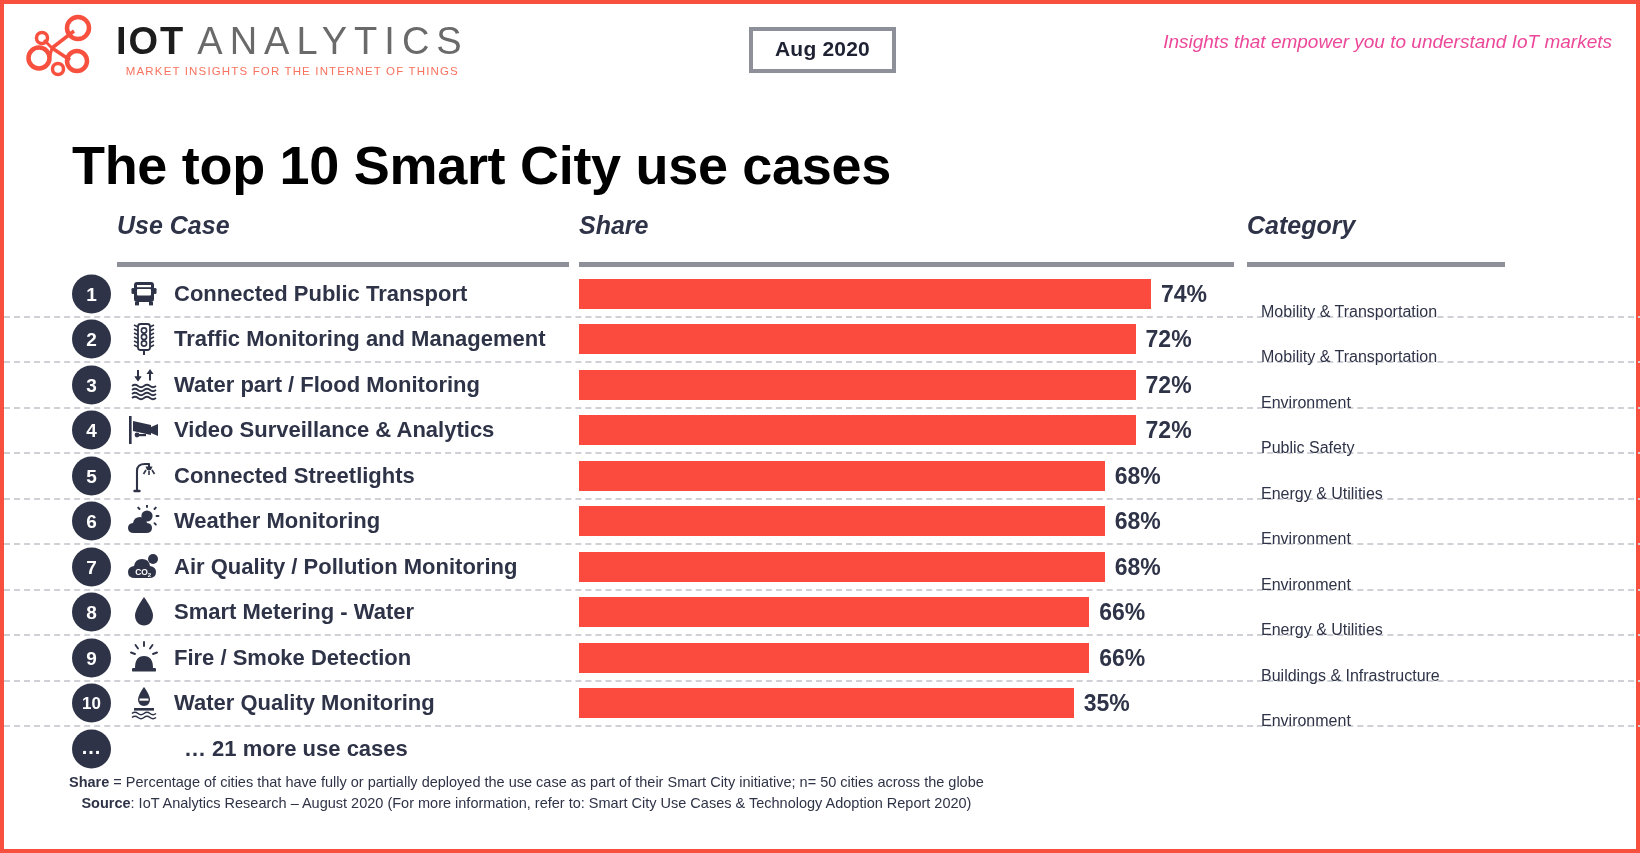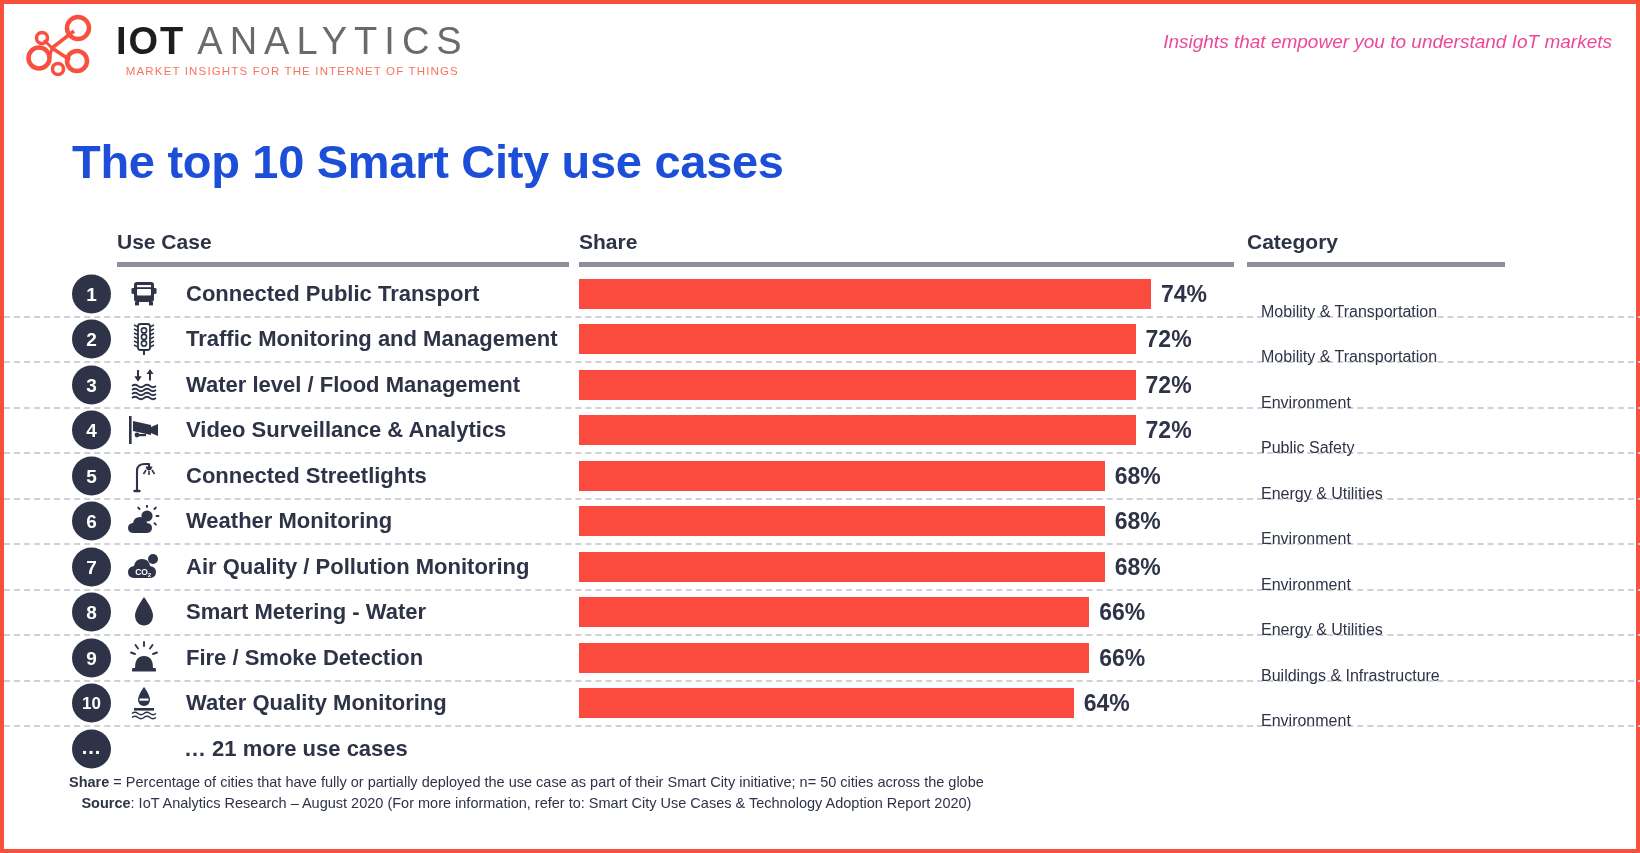--- a/index.html
+++ b/index.html
@@ -43,31 +43,31 @@
     letter-spacing:.2px;
   }
   .tagline {
     position:absolute; right:24px; top:27px;
     font-size:19px; font-style:italic; color:#ec4899;
   }
 
   
   .main-title {
     position:absolute; left:68px; top:130px;
-    font-size:47px; font-weight:bold; color:#1d4ed8;
+    font-size:54px; font-weight:bold; color:#000000;
     letter-spacing:-.3px;
   }
 
   
   .table { position:absolute; left:0; top:216px; width:1640px; }
 
   .col-headers { position:relative; height:48px; }
   .col-head {
-    position:absolute; bottom:14px;
-    font-size:21px; font-weight:bold; color:#2e3347;
+    position:absolute; bottom:28px;
+    font-size:25px; font-weight:bold; color:#2e3347;font-style:italic;
   }
   .ch-usecase { left:113px; }
   .ch-share  { left:575px; }
   .ch-cat    { left:1243px; }
 
   .hrule {
     position:absolute; top:42px; height:5px; background:#8d8f99;
   }
   .hr-1 { left:113px; width:452px; }
   .hr-2 { left:575px; width:655px; }
@@ -95,21 +95,21 @@
   .uc-icon {
     position:absolute; left:120px; top:50%; transform:translateY(-50%);
     width:40px; height:36px;
     display:flex; align-items:center; justify-content:center;
     color:#2e3347;
   }
   .uc-icon svg { display:block; }
 
   .uc-label {
     position:absolute; left:170px; top:50%; transform:translateY(-50%);
-    font-size:22px; font-weight:bold; color:#2e3347; white-space:nowrap;margin-left:12px;
+    font-size:22px; font-weight:bold; color:#2e3347; white-space:nowrap;
   }
   .more-label {
     position:absolute; left:180px; top:50%; transform:translateY(-50%);
     font-size:22px; font-weight:bold; color:#2e3347; white-space:nowrap;
   }
 
   .bar-zone { position:absolute; left:575px; top:50%; transform:translateY(-50%);
               height:30px; width:900px;text-align:right; }
   .bar {
     position:absolute; left:0; top:0; height:30px;
@@ -157,20 +157,21 @@
       </span>
       <span class="logo-text">
         <span class="logo-title">
           <span class="b">IOT</span>
           <span class="t">ANALYTICS</span>
         </span>
         <span class="logo-sub">MARKET INSIGHTS FOR THE INTERNET OF THINGS</span>
       </span>
     </div>
 
+    <div class="date-badge">Aug 2020</div>
     <div class="tagline">Insights that empower you to understand IoT markets</div>
   </div>
 
   <h1 class="main-title">The top 10 Smart City use cases</h1>
 
   <div class="table">
 
     <div class="col-headers">
       <span class="col-head ch-usecase">Use Case</span>
       <span class="col-head ch-share">Share</span>
@@ -233,21 +234,21 @@
       <rect x="20" y="3.5" width="2" height="8"></rect>
       <path d="M17.5 5 L24.5 5 L21 0 Z"></path>
       <g stroke="#2e3347" stroke-width="1.7" fill="none">
         <path d="M3 17 q3 -2.5 6 0 t6 0 t6 0 t6 0"></path>
         <path d="M3 21 q3 -2.5 6 0 t6 0 t6 0 t6 0"></path>
         <path d="M3 25 q3 -2.5 6 0 t6 0 t6 0 t6 0"></path>
         <path d="M3 29 q3 -2.5 6 0 t6 0 t6 0 t6 0"></path>
       </g>
     </svg>
           </span>
-          <span class="uc-label">Water level / Flood Management</span>
+          <span class="uc-label">Water part / Flood Monitoring</span>
           <span class="bar-zone">
             <span class="bar" style="left:0px;width:556.5600000000001px;"></span>
             <span class="bar-value" style="left:566.5600000000001px;">72%</span>
           </span>
           <span class="cat-label">Environment</span>
         </div>
         <div class="row">
           <span class="badge">4</span>
           <span class="uc-icon">
             <svg width="34" height="32" viewBox="0 0 34 32" fill="#2e3347">
@@ -371,21 +372,21 @@
       <rect x="5" y="22" width="20" height="2.6"></rect>
       <g stroke="#2e3347" stroke-width="1.6" fill="none">
         <path d="M3 27.5 q3 -2.4 6 0 t6 0 t6 0 t6 0"></path>
         <path d="M3 31.5 q3 -2.4 6 0 t6 0 t6 0 t6 0"></path>
       </g>
     </svg>
           </span>
           <span class="uc-label">Water Quality Monitoring</span>
           <span class="bar-zone">
             <span class="bar" style="left:0px;width:494.72px;"></span>
-            <span class="bar-value" style="left:504.72px;">64%</span>
+            <span class="bar-value" style="left:504.72px;">35%</span>
           </span>
           <span class="cat-label">Environment</span>
         </div>
         <div class="row more-row">
           <span class="badge dots">...</span>
           <span class="more-label">… 21 more use cases</span>
         </div>
       </div>
   </div>
 

